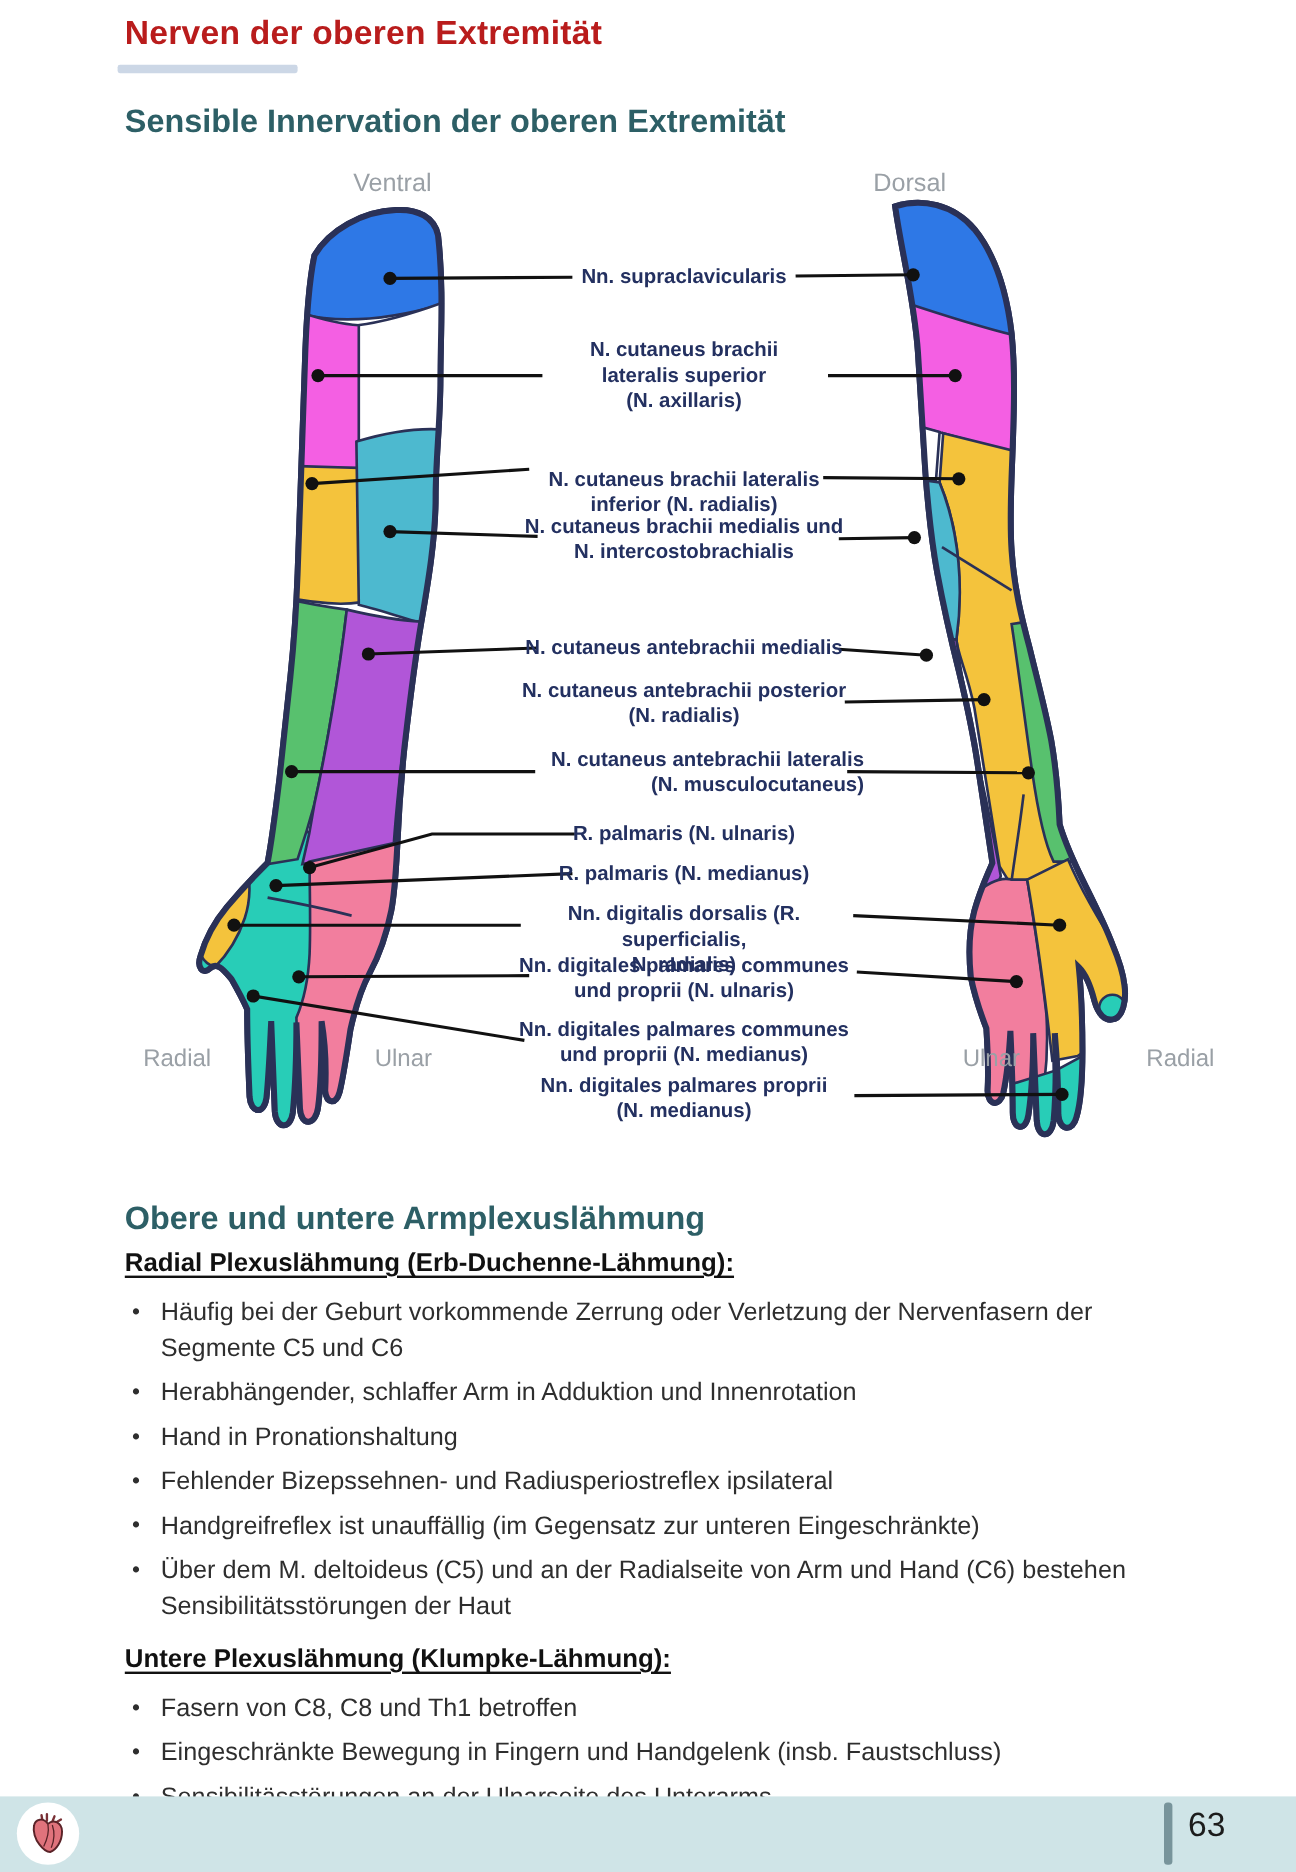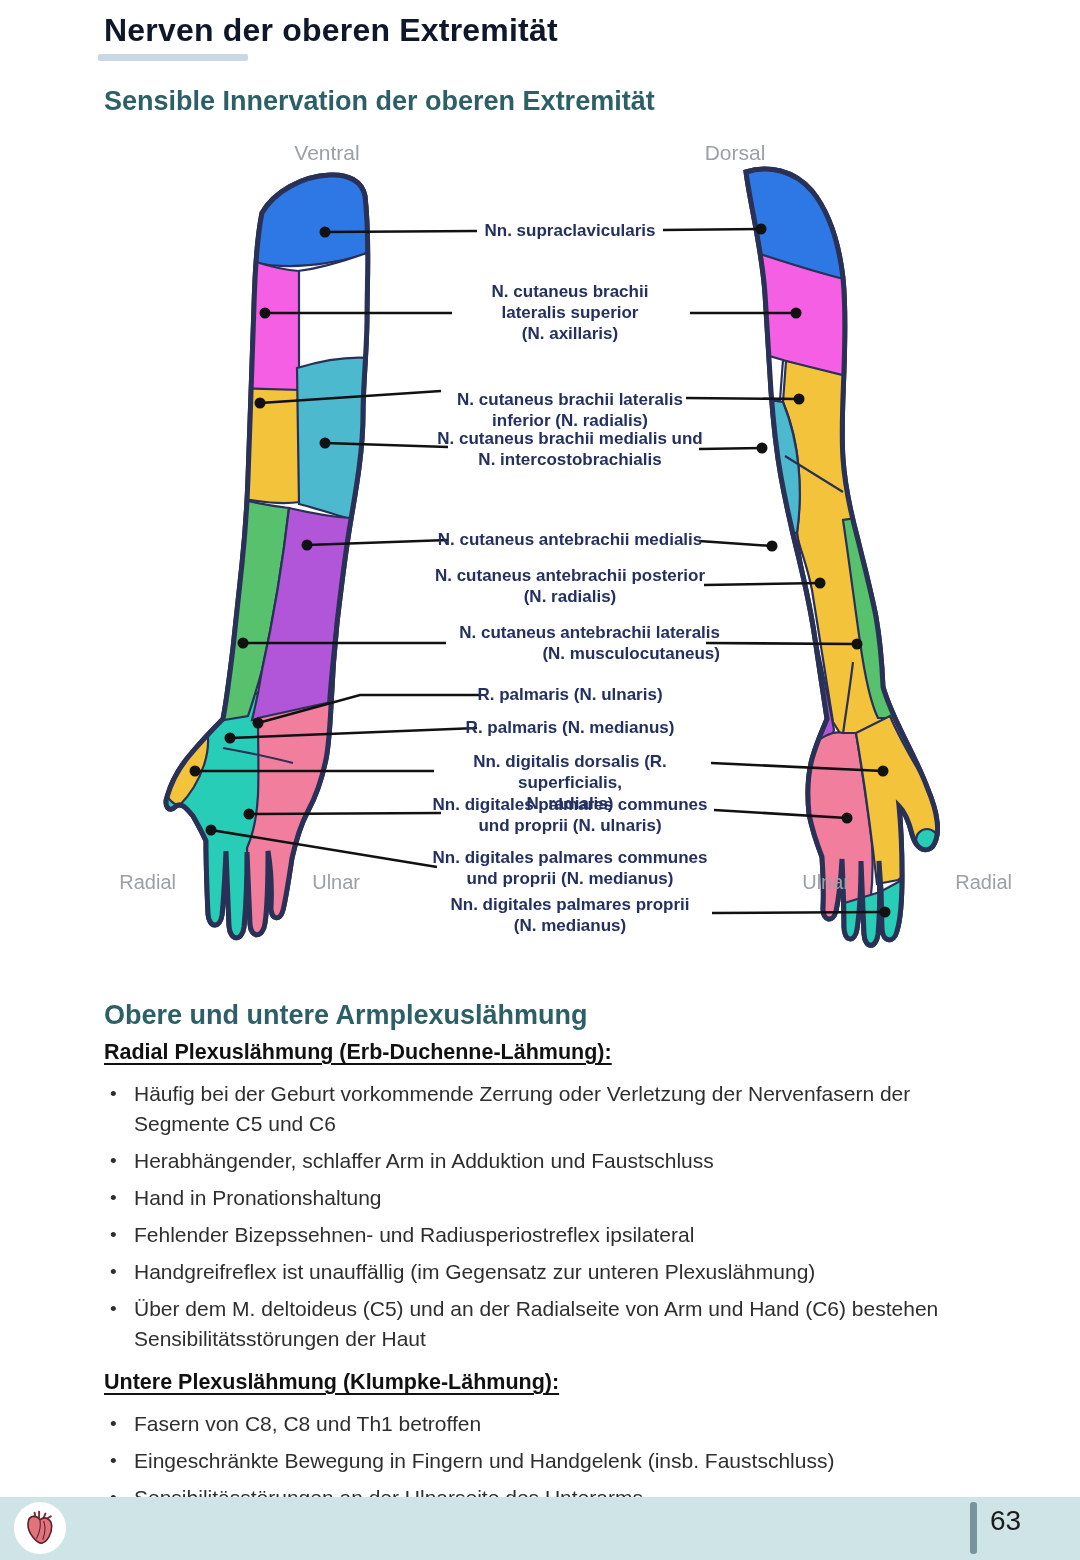--- a/index.html
+++ b/index.html
@@ -1,19 +1,19 @@
 <!DOCTYPE html>
 <html><head>
 <meta charset="utf-8">
 <style>
   html,body{margin:0;padding:0;background:#fff;}
   .page{position:relative;width:1080px;height:1560px;background:#ffffff;overflow:hidden;
         font-family:"Liberation Sans","DejaVu Sans",sans-serif;}
   
-  .main-title{position:absolute;left:104px;top:12px;font-size:32px;font-weight:800;color:#0f172a;letter-spacing:.2px;}
+  .main-title{position:absolute;left:104px;top:12px;font-size:28px;font-weight:800;color:#b91c1c;letter-spacing:.2px;}
   .title-underline{position:absolute;left:98px;top:54px;width:150px;height:7px;background:#ccd7e6;border-radius:2px;}
   .section-heading{position:absolute;left:104px;font-size:27px;font-weight:800;color:#2d5f66;}
   .h-sensible{top:86px;}
   .h-plexus{top:1000px;}
   
   .fig-svg{position:absolute;left:0;top:0;}
   .view-label{position:absolute;top:141px;width:140px;text-align:center;font-size:21px;color:#9aa0a6;}
   .side-label{position:absolute;top:871px;width:100px;text-align:right;font-size:20px;color:#9aa0a6;}
   .nerve-label{position:absolute;left:420px;width:300px;text-align:center;
       font-size:17px;line-height:21px;font-weight:700;color:#233060;white-space:pre-line;}
@@ -130,21 +130,21 @@
       <line x1="711" y1="763" x2="883" y2="771"></line>
         <circle cx="883" cy="771" r="5.5" stroke="none"></circle>
       <line x1="714" y1="810" x2="847" y2="818"></line>
         <circle cx="847" cy="818" r="5.5" stroke="none"></circle>
       <line x1="712" y1="913" x2="885" y2="912"></line>
         <circle cx="885" cy="912" r="5.5" stroke="none"></circle>
     </g>
   </svg>
 
   <div class="view-label" style="left:257px;">Ventral</div>
-  <div class="view-label" style="left:665px;">Dorsal</div>
+  <div class="view-label" style="left:688px;">Dorsal</div>
 
   <div class="nerve-label" style="top:220px;">Nn. supraclavicularis</div>
   <div class="nerve-label" style="top:281px;">N. cutaneus brachii
 lateralis superior
 (N. axillaris)</div>
   <div class="nerve-label" style="top:389px;">N. cutaneus brachii lateralis
 inferior (N. radialis)</div>
   <div class="nerve-label" style="top:428px;">N. cutaneus brachii medialis und
 N. intercostobrachialis</div>
   <div class="nerve-label" style="top:529px;">N. cutaneus antebrachii medialis</div>
@@ -167,24 +167,24 @@
   <div class="side-label" style="left:260px;">Ulnar</div>
   <div class="side-label" style="left:750px;">Ulnar</div>
   <div class="side-label" style="left:912px;">Radial</div>
 
   <div class="section-heading h-plexus">Obere und untere Armplexuslähmung</div>
 
   <div class="body-block">
     <p class="sub-heading">Radial Plexuslähmung (Erb-Duchenne-Lähmung):</p>
     <ul class="bullets">
       <li>Häufig bei der Geburt vorkommende Zerrung oder Verletzung der Nervenfasern der Segmente C5 und C6</li>
-      <li>Herabhängender, schlaffer Arm in Adduktion und Faustschluss</li>
+      <li>Herabhängender, schlaffer Arm in Adduktion und Innenrotation</li>
       <li>Hand in Pronationshaltung</li>
       <li>Fehlender Bizepssehnen- und Radiusperiostreflex ipsilateral</li>
-      <li>Handgreifreflex ist unauffällig (im Gegensatz zur unteren Plexuslähmung)</li>
+      <li>Handgreifreflex ist unauffällig (im Gegensatz zur unteren Eingeschränkte)</li>
       <li>Über dem M. deltoideus (C5) und an der Radialseite von Arm und Hand (C6) bestehen Sensibilitätsstörungen der Haut</li>
     </ul>
     <p class="sub-heading second">Untere Plexuslähmung (Klumpke-Lähmung):</p>
     <ul class="bullets">
       <li>Fasern von C8, C8 und Th1 betroffen</li>
       <li>Eingeschränkte Bewegung in Fingern und Handgelenk (insb. Faustschluss)</li>
       <li>Sensibilitässtörungen an der Ulnarseite des Unterarms</li>
     </ul>
   </div>
 

